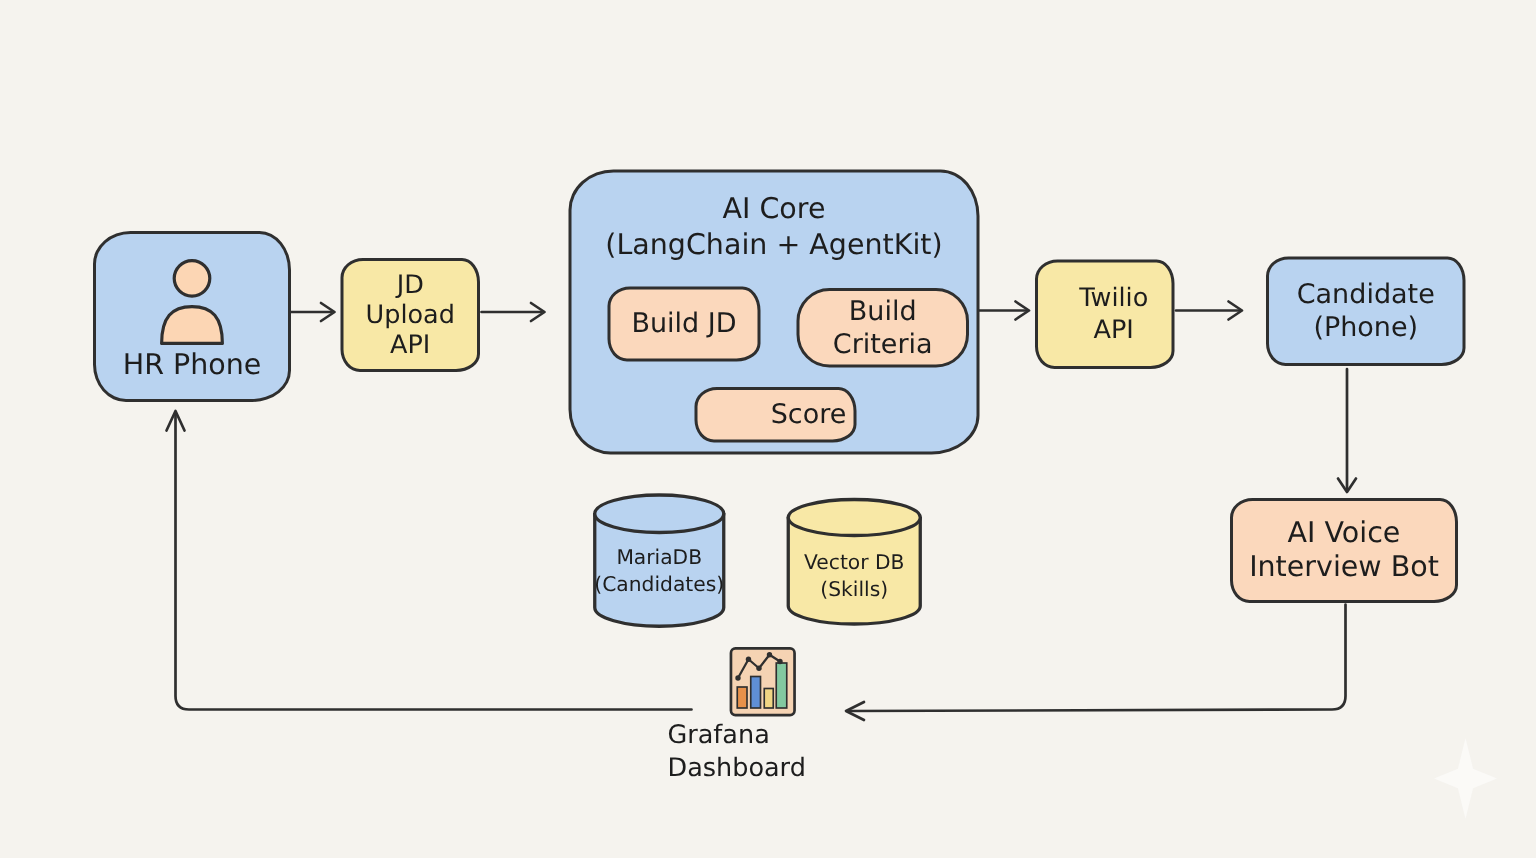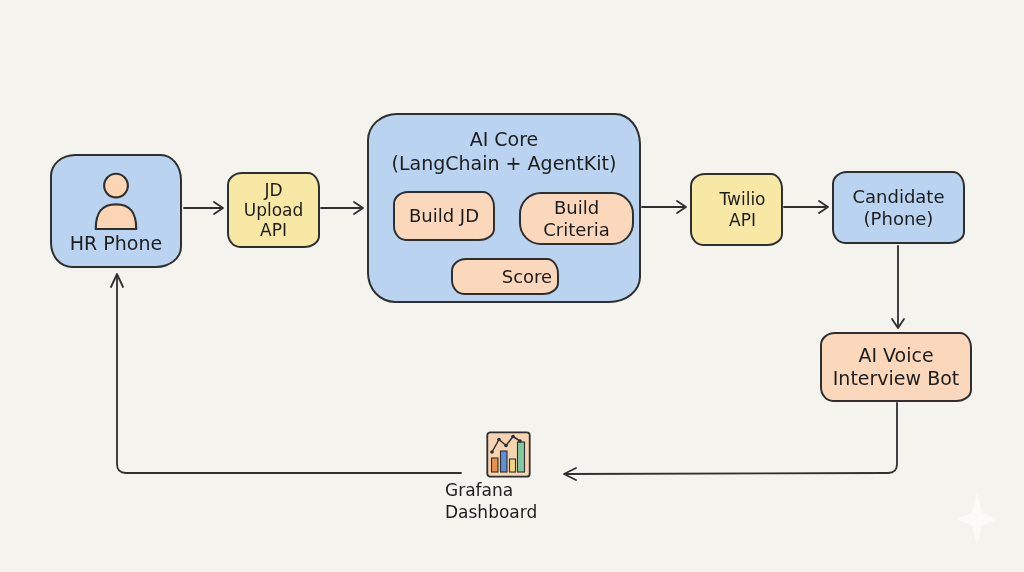--- a/index.html
+++ b/index.html
@@ -25,21 +25,21 @@
     border: 2px solid var(--stroke, #2f2f2f);
     display: flex;
     flex-direction: column;
     align-items: center;
     justify-content: center;
     text-align: center;
     font-size: 17px;
     line-height: 1.2;
   }
   .label { white-space: pre-line; display: block; }
-  .blue   { background: var(--node-blue, #b9d3f0); }
+  .blue   { background: var(--node-blue, #b9d3f0); margin-left: 12px; }
   .yellow { background: var(--node-yellow, #f8e8a6); align-items: center; }
   .peach  { background: var(--node-peach, #fbd8bc); }
 
   
   .r-xl { border-radius: 30px 26px 32px 28px / 27px 31px 26px 30px; }
   .r-lg { border-radius: 25px 21px 26px 22px / 22px 26px 21px 25px; }
   .r-md { border-radius: 15px 12px 16px 13px / 13px 16px 12px 15px; }
 
   #hr-user       { left: 50px;  top: 154px; width: 132px; height: 114px; font-size: 19px; padding-top: 4px; }
   #hr-user svg   { display: block; margin-bottom: 2px; }
@@ -147,21 +147,37 @@
   <div id="ai-voice-bot" class="node peach r-md">
     <span class="label">AI Voice
 Interview Bot</span>
   </div>
 
   <div id="candidate" class="node blue r-md">
     <span class="label">Candidate
 (Phone)</span>
   </div>
 
+  <div id="mariadb" class="cylinder">
+    <svg width="91" height="92" viewBox="0 0 91 92">
+      <path d="M2.5 14 L2.5 77 A43 12.5 0 0 0 88.5 77 L88.5 14" style="fill:var(--node-blue); stroke:var(--stroke); stroke-width:2.2;"></path>
+      <ellipse cx="45.5" cy="14.5" rx="43" ry="12.5" style="fill:var(--node-blue); stroke:var(--stroke); stroke-width:2.2;"></ellipse>
+    </svg>
+    <div class="cyl-label">MariaDB
+(Candidates)</div>
+  </div>
 
+  <div id="vector-db" class="cylinder">
+    <svg width="93" height="87" viewBox="0 0 93 87">
+      <path d="M2.5 13.5 L2.5 73 A44 12 0 0 0 90.5 73 L90.5 13.5" style="fill:var(--node-yellow); stroke:var(--stroke); stroke-width:2.2;"></path>
+      <ellipse cx="46.5" cy="14" rx="44" ry="12" style="fill:var(--node-yellow); stroke:var(--stroke); stroke-width:2.2;"></ellipse>
+    </svg>
+    <div class="cyl-label">Vector DB
+(Skills)</div>
+  </div>
 
   <svg id="grafana-icon" viewBox="0 0 45 47">
     <rect x="1.3" y="1.3" width="42.4" height="44.4" rx="3" style="fill:var(--grafana-bg); stroke:var(--stroke); stroke-width:1.8;"></rect>
     <rect x="5.5" y="27" width="6.5" height="14" style="fill:var(--bar-orange); stroke:var(--stroke); stroke-width:1.1;"></rect>
     <rect x="14.5" y="20" width="6.5" height="21" style="fill:var(--bar-blue); stroke:var(--stroke); stroke-width:1.1;"></rect>
     <rect x="23.5" y="28" width="6" height="13" style="fill:var(--bar-yellow); stroke:var(--stroke); stroke-width:1.1;"></rect>
     <rect x="31.5" y="11" width="7" height="30" style="fill:var(--bar-green); stroke:var(--stroke); stroke-width:1.1;"></rect>
     <polyline points="6,21 13,8.5 20,14.5 27,5.5 34,10" style="fill:none; stroke:var(--stroke); stroke-width:1.5; stroke-linejoin:round; stroke-linecap:round;"></polyline>
     <circle cx="6" cy="21" r="1.8" style="fill:var(--stroke);"></circle>
     <circle cx="13" cy="8.5" r="1.8" style="fill:var(--stroke);"></circle>

